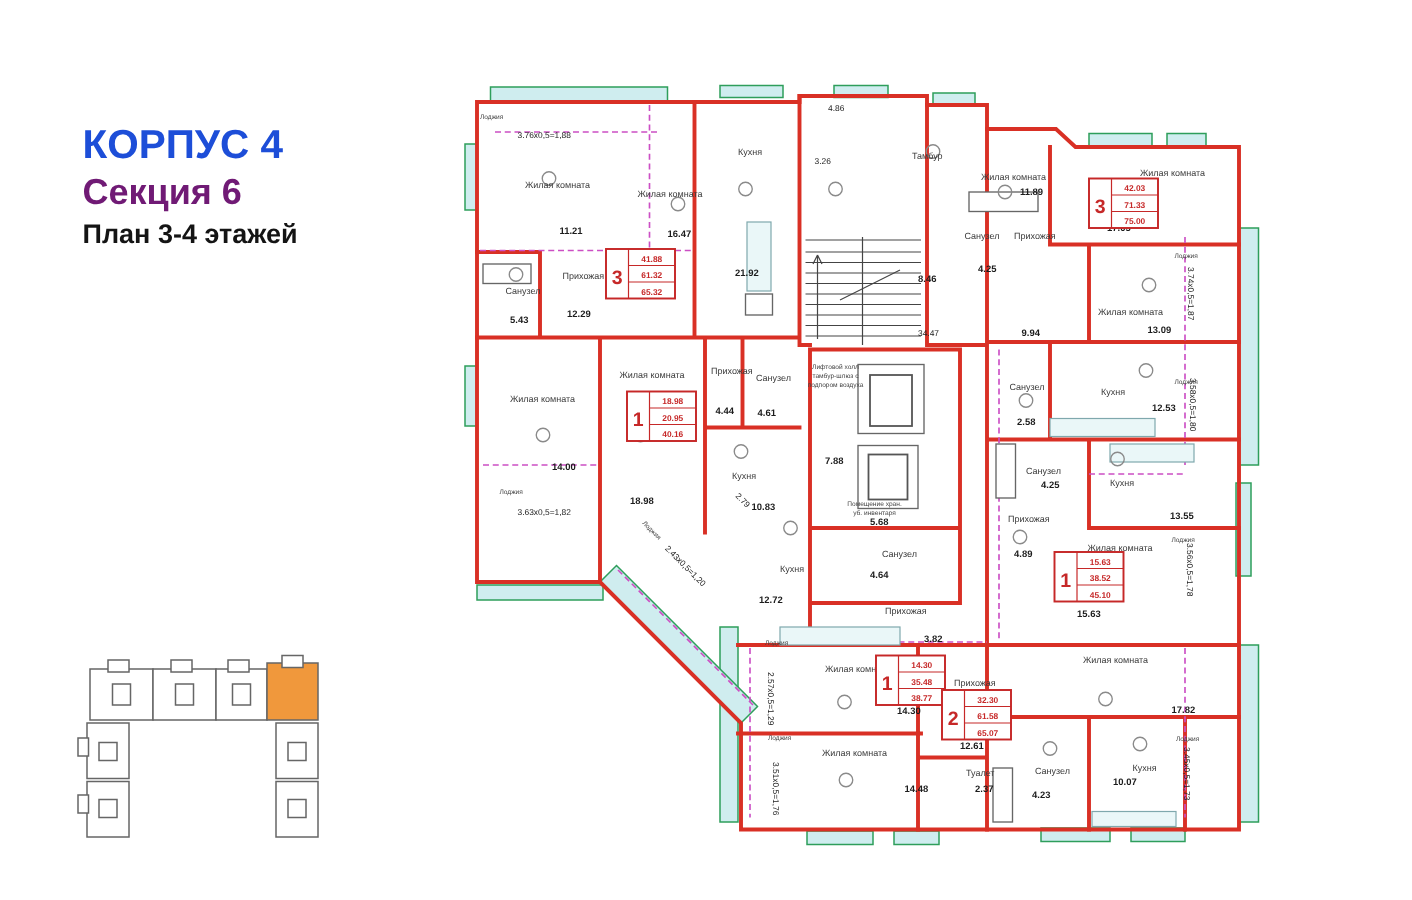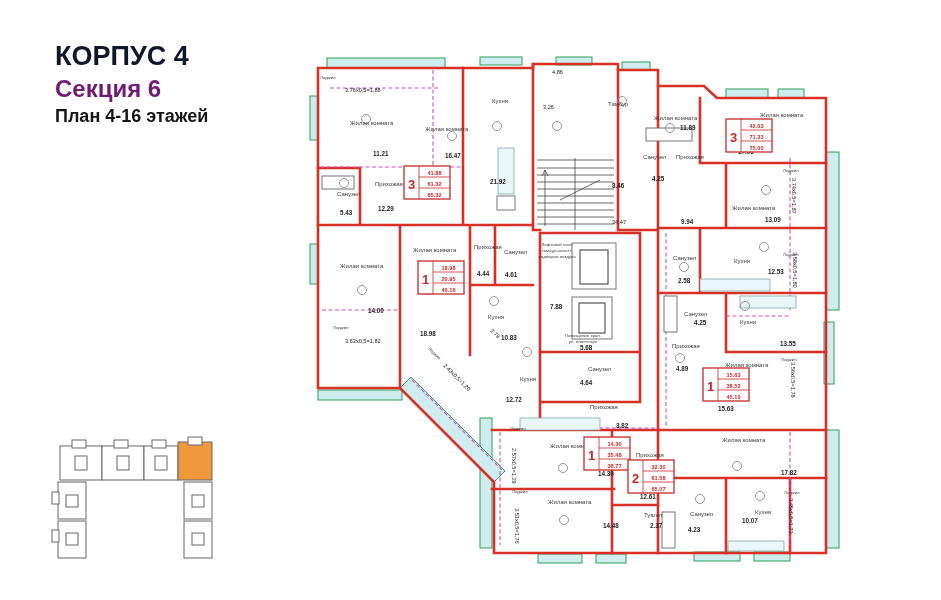--- a/index.html
+++ b/index.html
@@ -1,19 +1,19 @@
 <!DOCTYPE html>
 <html><head>
 <meta charset="utf-8">
 <style>
   html,body{margin:0;padding:0;background:#fff;}
   #stage{position:relative;width:941px;height:600px;background:#fff;overflow:hidden;
          font-family:"Liberation Sans",sans-serif;}
   .titles{position:absolute;left:55px;top:40px;}
-  .t1{color:#0f172a;font-size:27px;font-weight:bold;line-height:1.25;}
+  .t1{color:#1d4ed8;font-size:27px;font-weight:bold;line-height:1.25;margin-top:40px;}
   .t2{color:#701a75;font-size:24px;font-weight:bold;line-height:1.25;}
   .t3{color:#141414;font-size:18px;font-weight:bold;line-height:1.35;}
   svg text{font-family:"Liberation Sans",sans-serif;}
   .wall{stroke:#D93025;stroke-width:2.6;fill:none;stroke-linecap:square;}
   .grey{stroke:#555;stroke-width:1.2;fill:none;}
   .dash{stroke:#CC4FC4;stroke-width:1.1;fill:none;stroke-dasharray:4 2.5;}
   .win{fill:#CFEDEF;stroke:#2E9E5B;stroke-width:1;}
   .fix{fill:#EAF7F8;stroke:#7FA8AD;stroke-width:0.8;}
   .fixw{fill:#fff;stroke:#666;stroke-width:0.9;}
   .room-name{font-size:6px;fill:#3a3a3a;}
@@ -30,21 +30,21 @@
   .mini-hl{stroke:#666;stroke-width:1;}
 </style>
 </head>
 <body>
 
 <div id="stage">
 
   <div class="titles">
     <div class="t1">КОРПУС 4</div>
     <div class="t2">Секция 6</div>
-    <div class="t3">План 4-16 этажей</div>
+    <div class="t3">План 3-4 этажей</div>
   </div>
 
   <svg id="plan-svg" width="941" height="600" viewBox="0 0 941 600">
 
     <g>
       <rect class="win" x="327" y="58" width="118" height="10"></rect>
       <rect class="win" x="480" y="57" width="42" height="8"></rect>
       <rect class="win" x="556" y="57" width="36" height="8"></rect>
       <rect class="win" x="622" y="62" width="28" height="8"></rect>
       <rect class="win" x="726" y="89" width="42" height="9"></rect>

